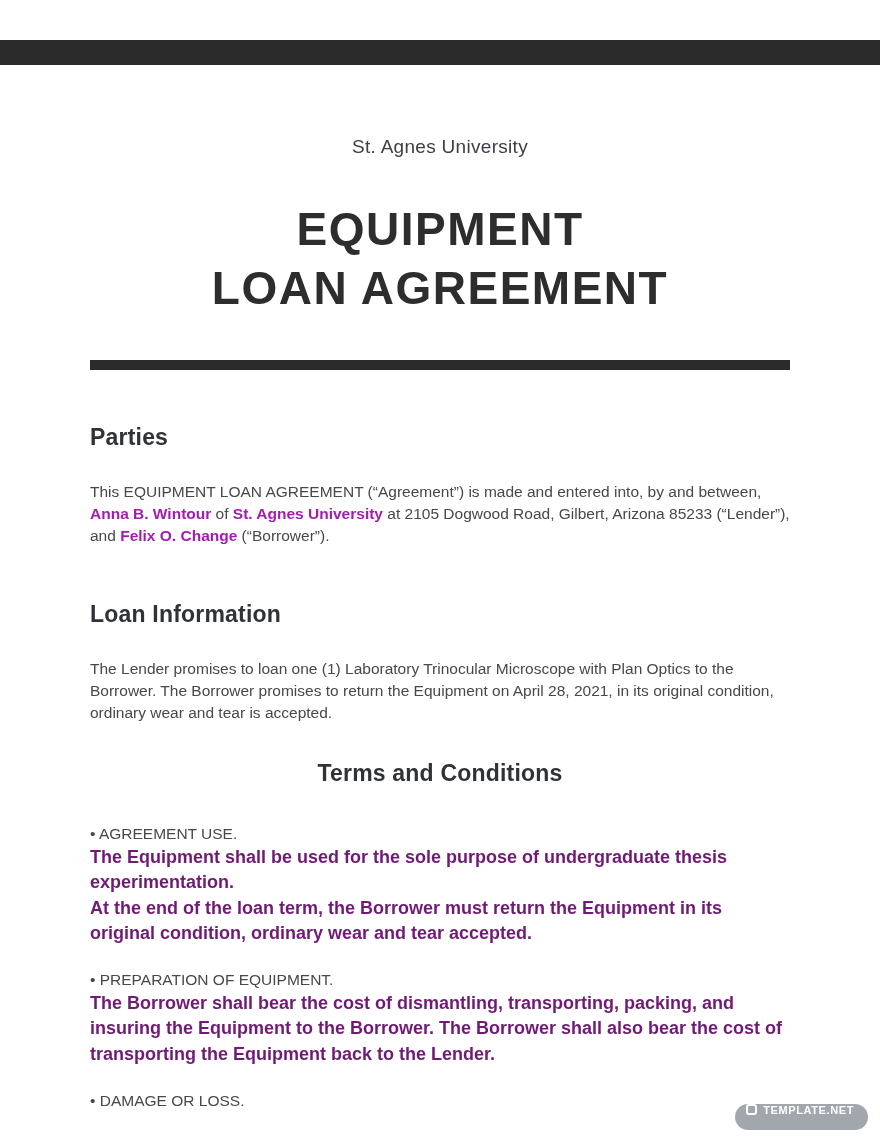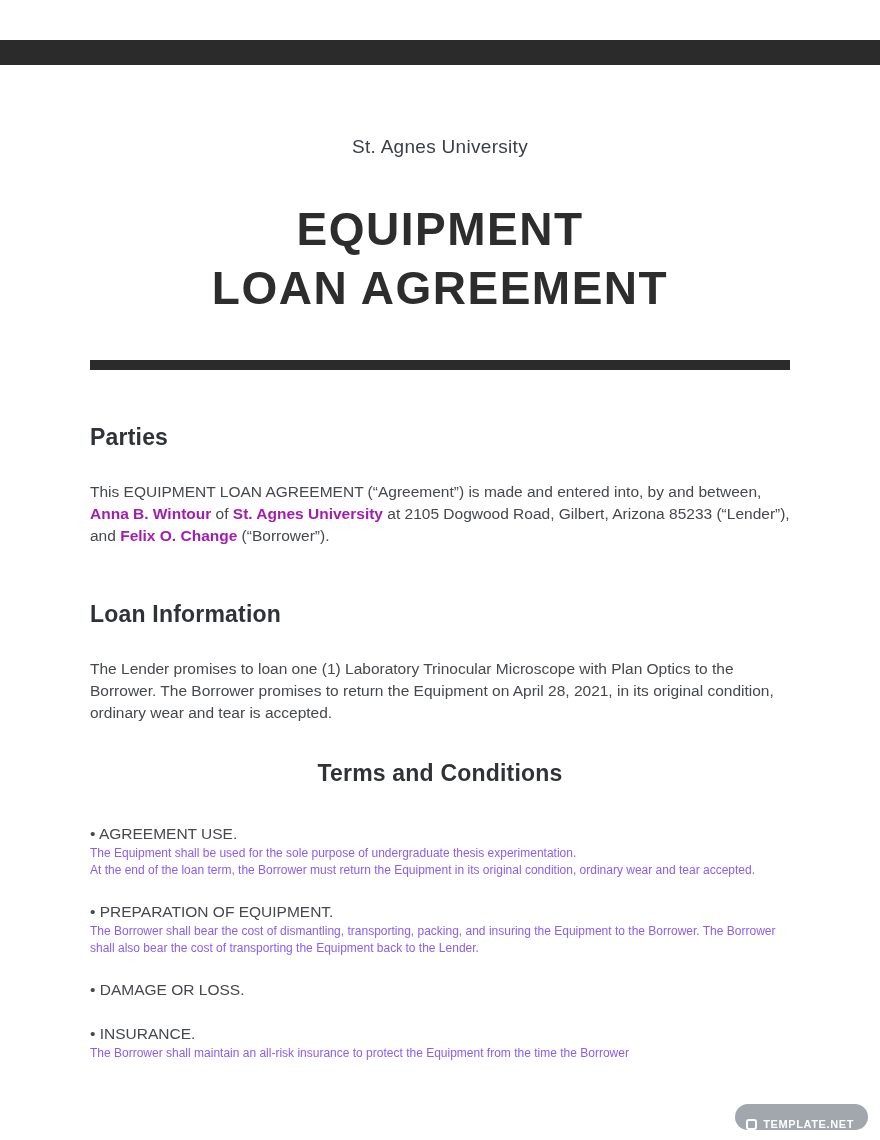--- a/index.html
+++ b/index.html
@@ -71,34 +71,35 @@
     color: #2f3237;
   }
   .term-item { margin-top: 22px; }
   .term-item.first { margin-top: 36px; }
   .term-title {
     font-size: 15.5px;
     line-height: 1.42;
     color: #45484c;
   }
   .term-body {
-    font-size: 12px;
+    font-size: 18px;
     line-height: 1.42;
-    color: #8b5cf6;
+    color: #701a75;
     white-space: pre-line;
+    font-weight: bold;
   }
   .watermark {
     position: absolute;
     right: 12px; bottom: 10px;
     height: 26px;
     padding: 0 14px 0 11px;
     background: rgba(148, 155, 161, 0.88);
     border-radius: 13px;
     display: flex;
-    align-items: flex-end;
+    align-items: flex-start;
     gap: 6px;
     cursor: pointer;
   }
   .wm-icon {
     display: inline-block;
     width: 11px; height: 11px;
     border: 2px solid #ffffff;
     border-radius: 3px;
   }
   .wm-label {

